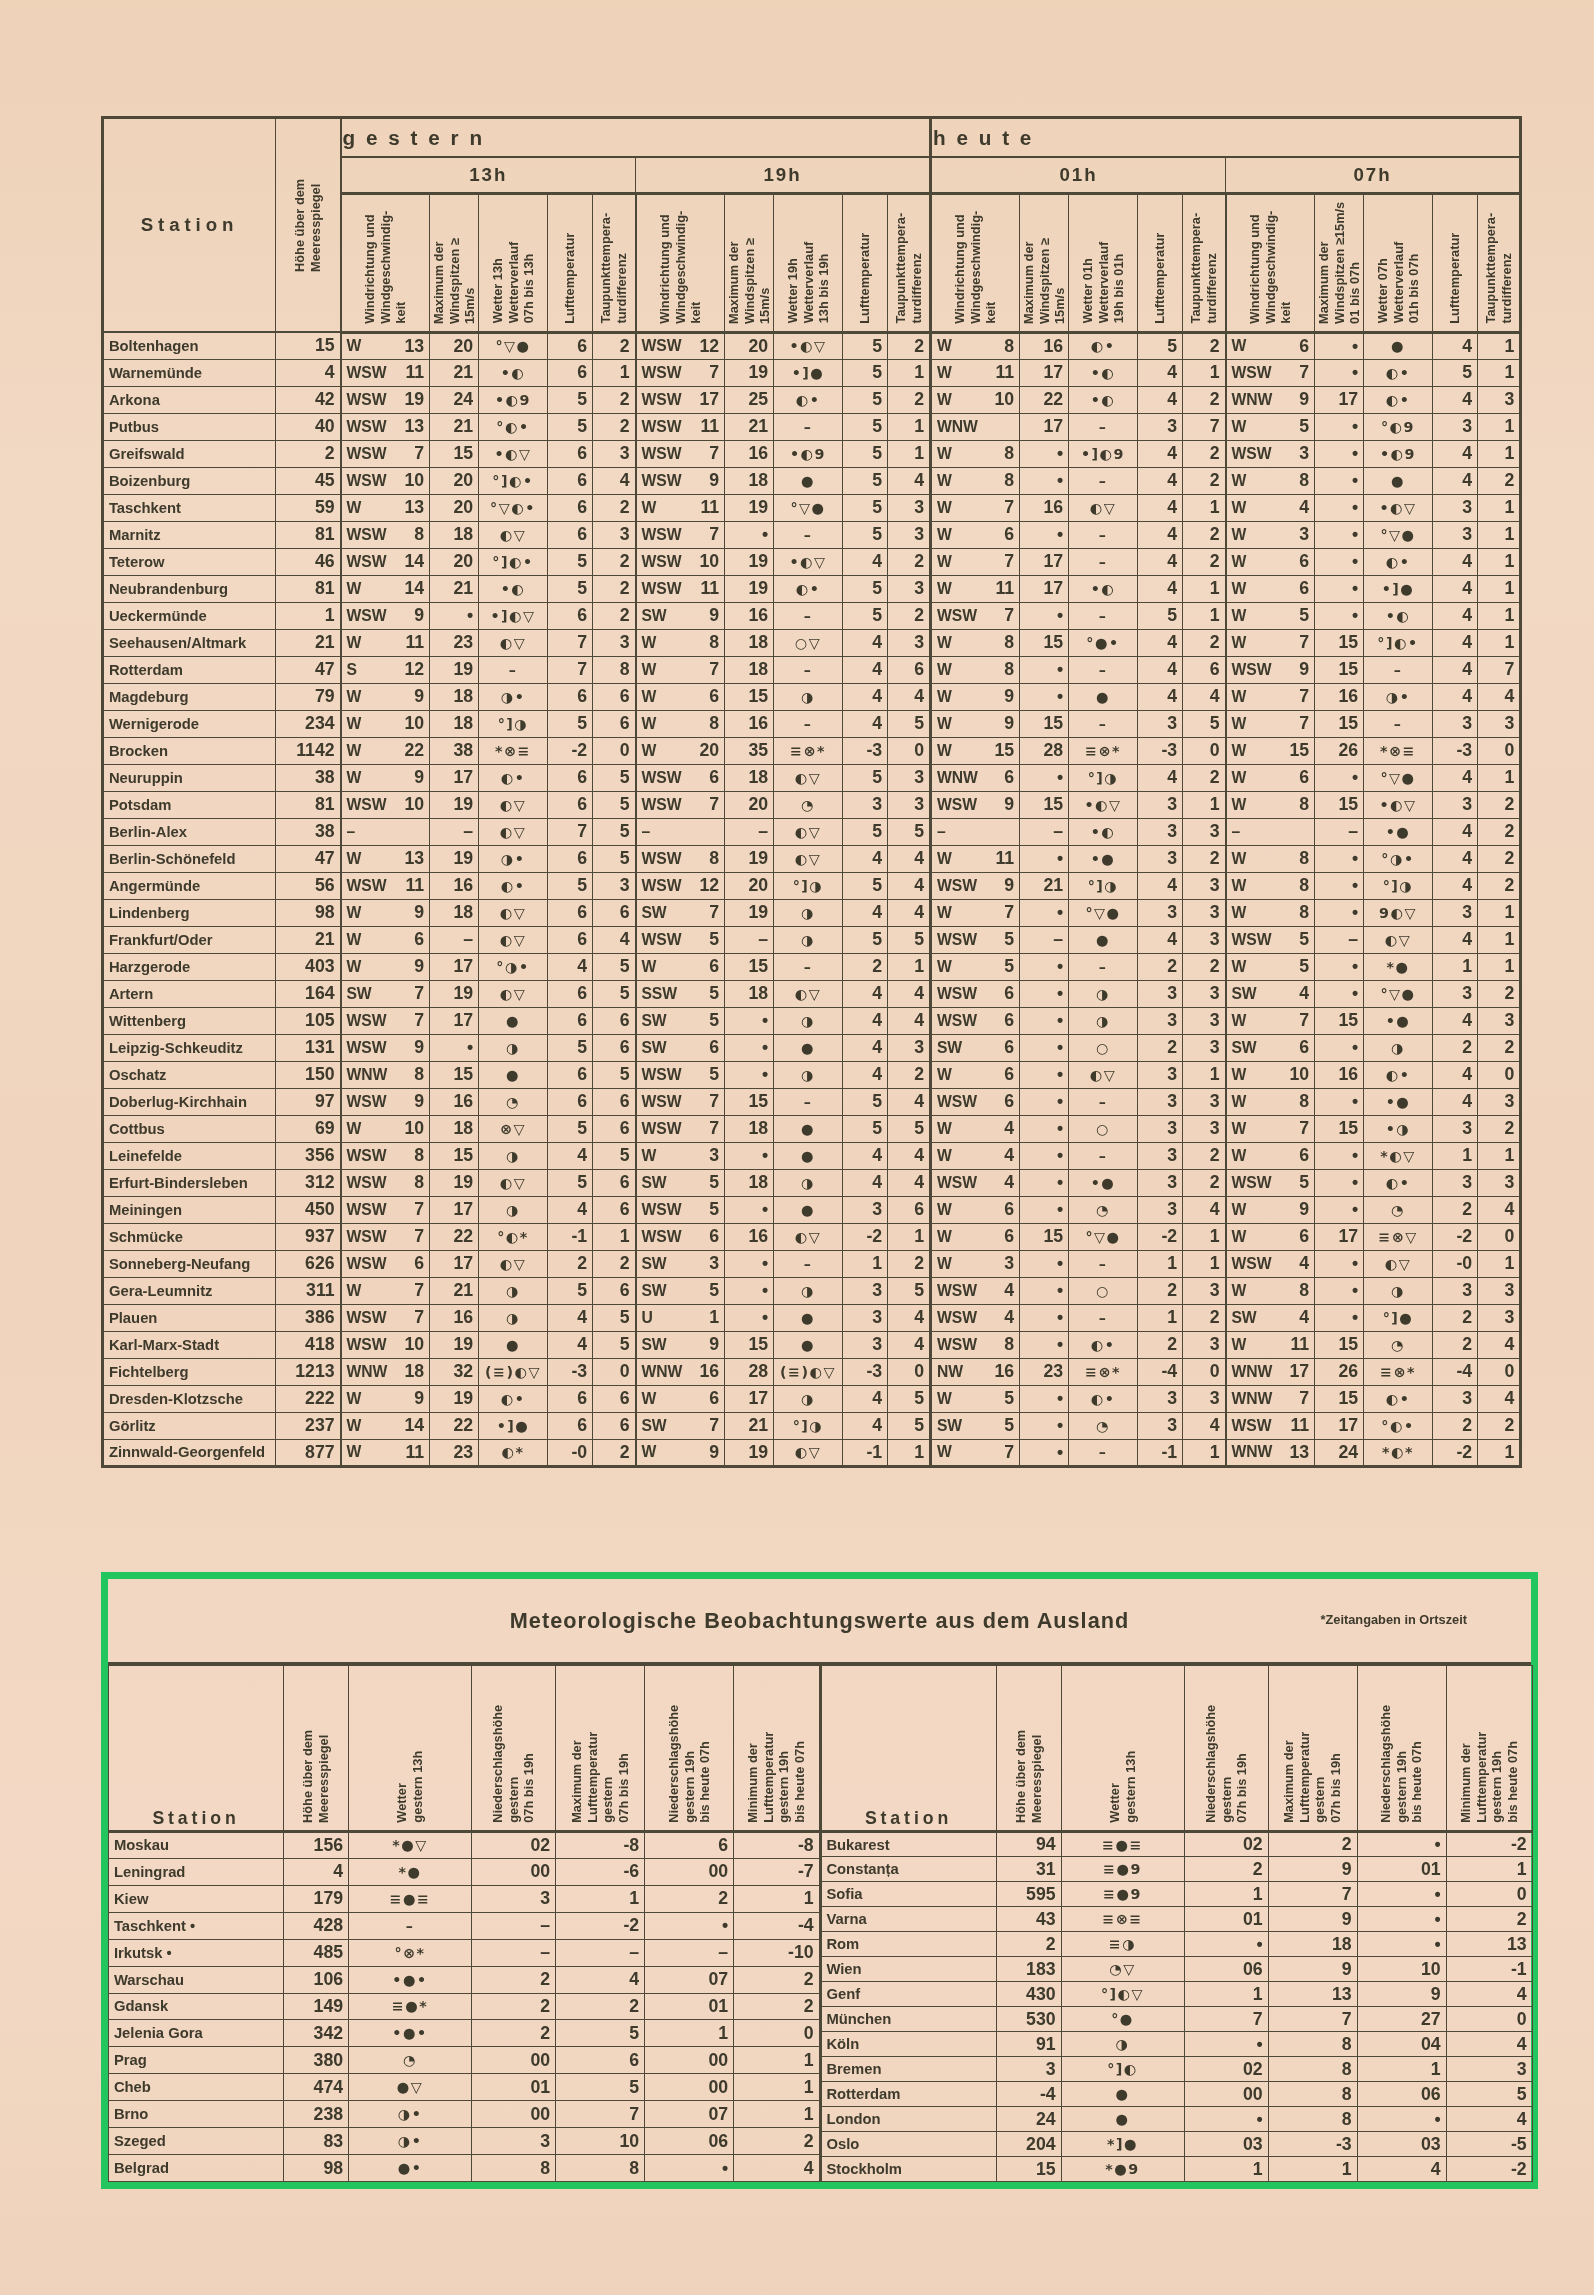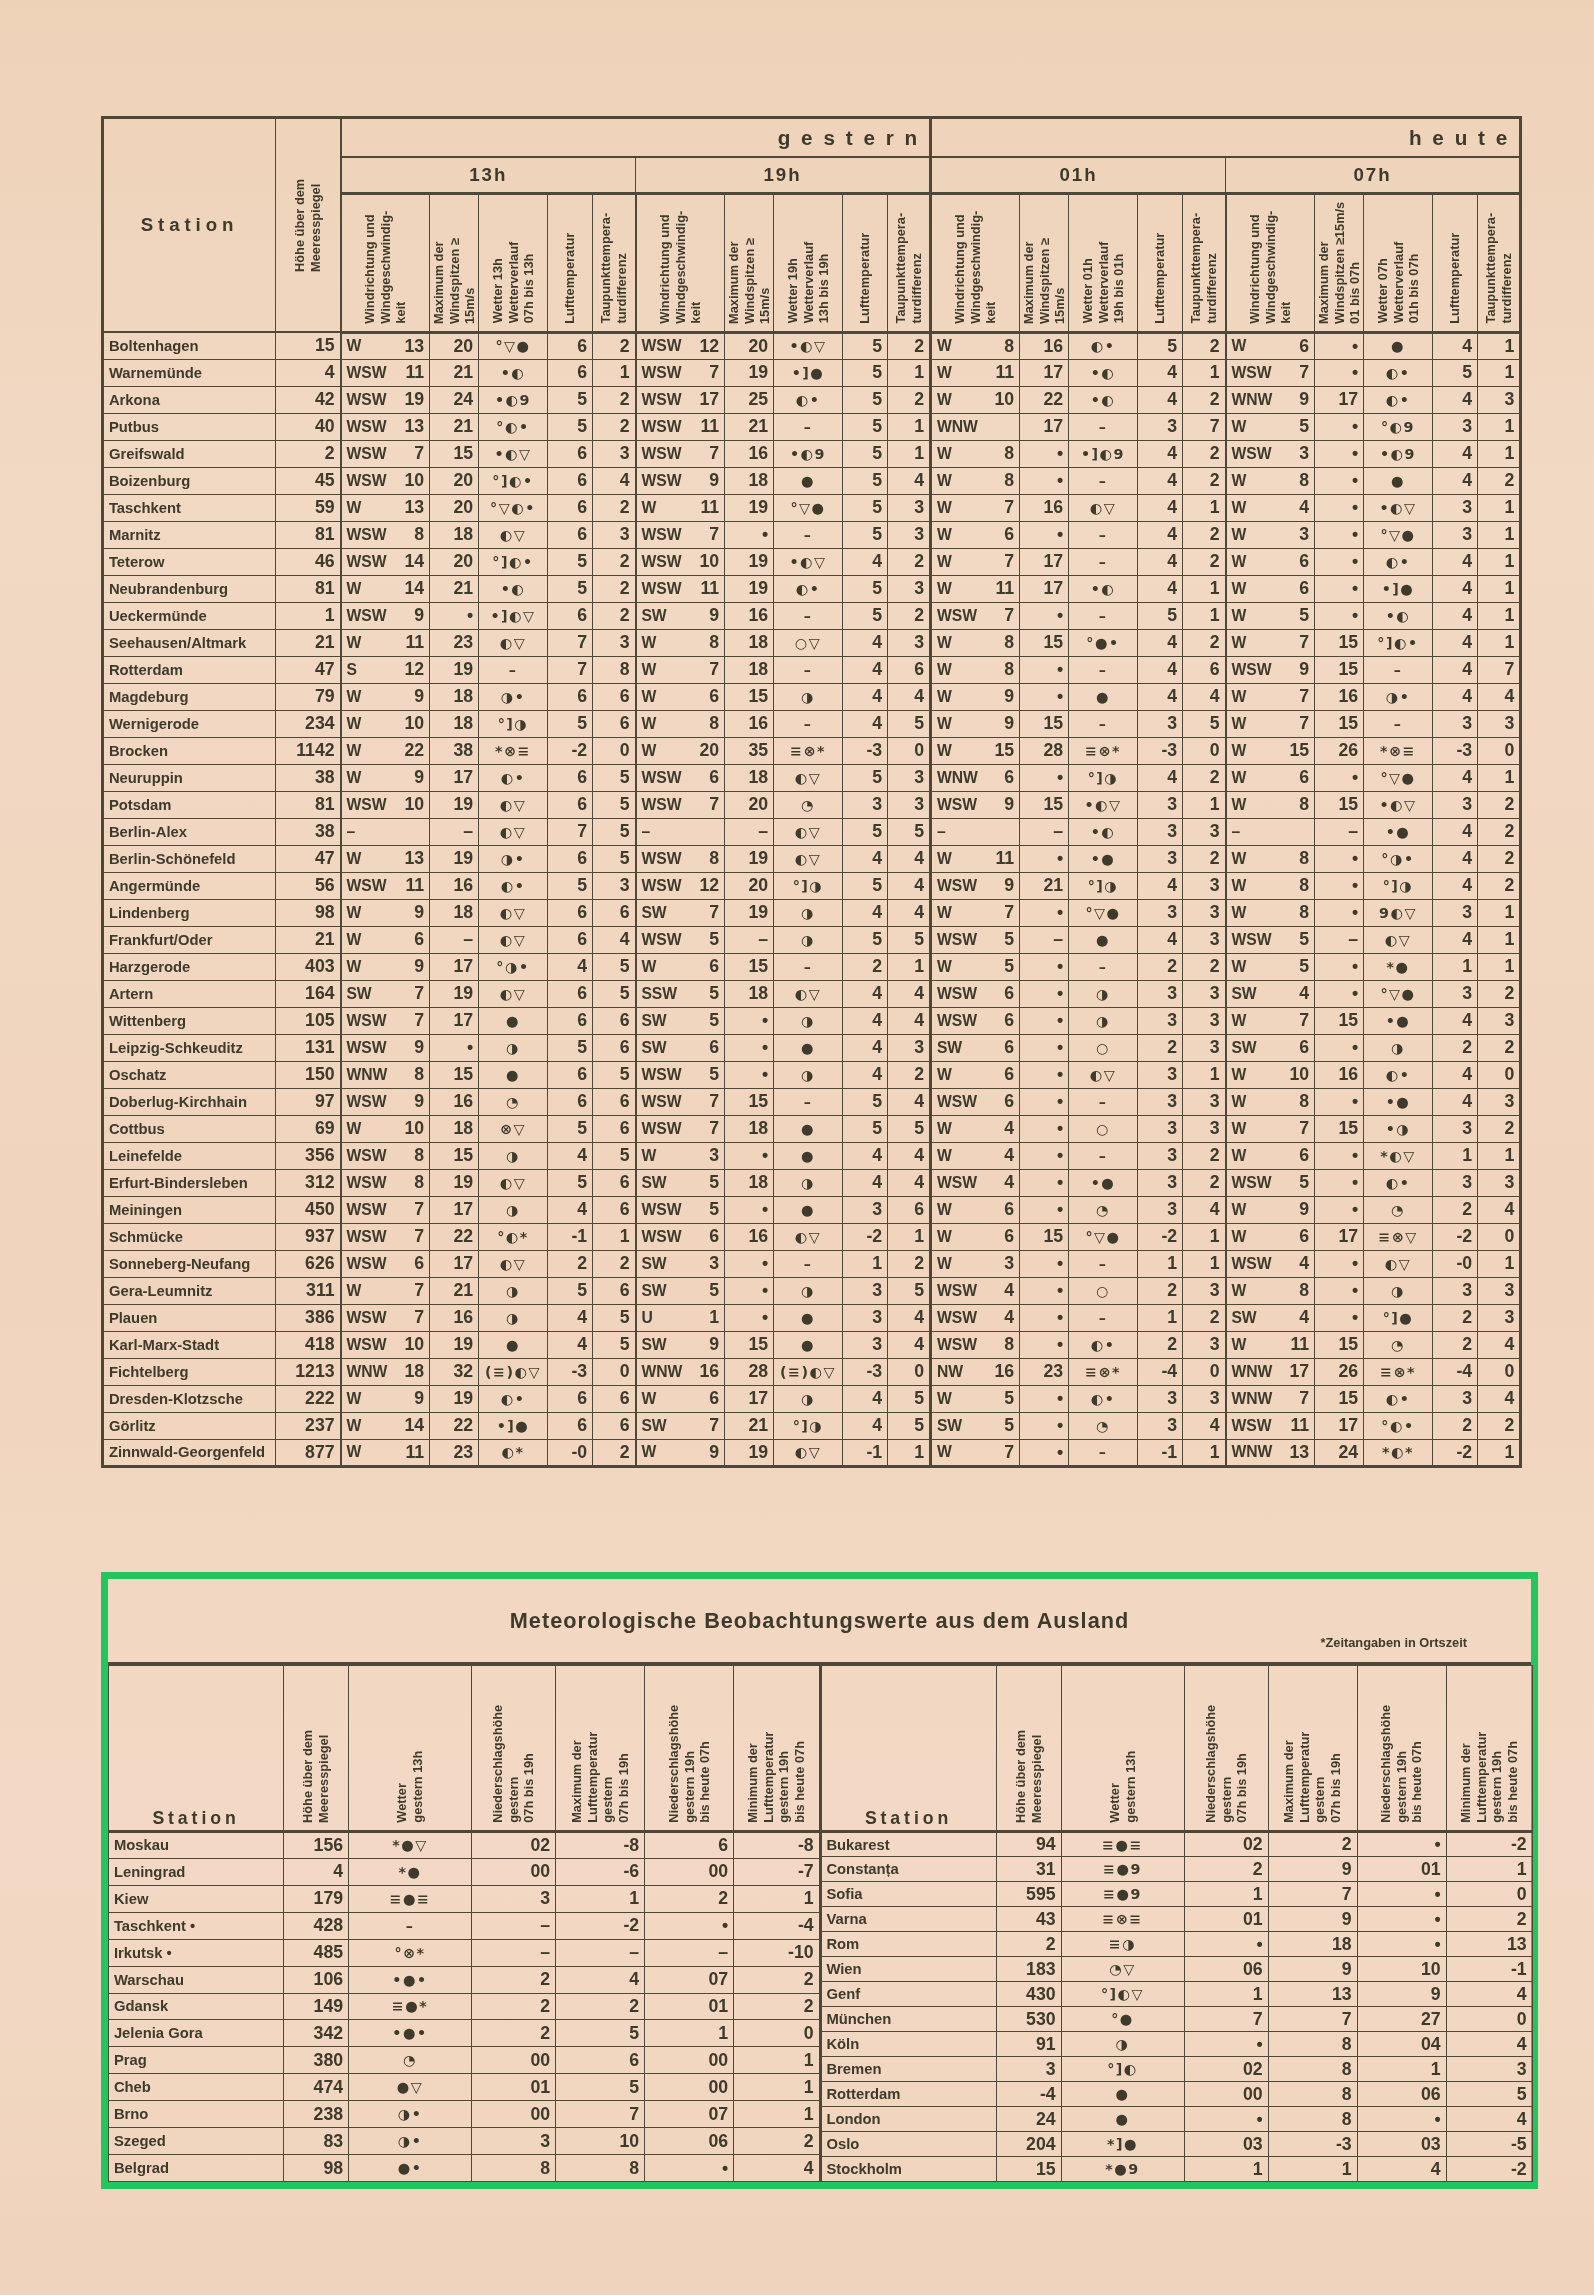--- a/index.html
+++ b/index.html
@@ -12,42 +12,42 @@
   }
   table{border-collapse:collapse;table-layout:fixed;}
   th,td{border:1.5px solid #4d4837;overflow:hidden;vertical-align:middle;}
 
   
   #top{position:absolute;left:101px;top:116px;width:1420px;border:3px solid #4d4837;}
   #top thead tr.band1 th{height:35px;border-bottom-width:2.5px;}
   #top thead tr.band2 th{height:31.5px;border-bottom-width:3px;}
   #top thead tr.band3 th{height:134px;border-bottom-width:3px;vertical-align:bottom;}
   #top tbody tr{height:27px;padding-left:38px;}
-  .day{font-size:20.7px;font-weight:bold;letter-spacing:10.8px;text-align:right;}
+  .day{font-size:20.7px;font-weight:bold;letter-spacing:10.8px;text-align:left;}
   .time{font-size:18.7px;font-weight:bold;text-align:center;letter-spacing:2px;}
   .station-h{font-size:18.7px;font-weight:bold;letter-spacing:4.9px;text-align:center;}
   .rot{
     writing-mode:vertical-rl;transform:rotate(180deg);
     white-space:pre-line;font-weight:bold;font-size:12.8px;line-height:1.22;
     text-align:left;margin:0 auto;padding:5.9px 0;max-height:100%;
   }
   td.st{font-size:14.8px;font-weight:bold;text-align:left;padding-left:4.9px;white-space:nowrap;}
   td.num{font-size:17.7px;font-weight:bold;text-align:right;padding-right:4.9px;white-space:nowrap;}
   td.sym{font-family:"DejaVu Sans",sans-serif;font-size:14.3px;font-weight:bold;text-align:center;letter-spacing:1.5px;white-space:nowrap;}
   .wind{display:flex;justify-content:space-between;align-items:center;padding:0 3.9px;font-weight:bold;}
   .wind .dir{font-size:15.7px;}
   .wind .spd{font-size:17.7px;}
   .gs{border-left-width:2.5px;}
   .db{border-left-width:3.4px;}
 
   
   #foreign{position:absolute;left:101px;top:1572px;width:1423px;border:7px solid #22c55e;background:transparent;}
   #ftitle{height:83px;display:flex;align-items:center;justify-content:center;position:relative;border-bottom:3px solid #4d4837;}
   #ftitle .t{font-size:21.7px;font-weight:bold;letter-spacing:1px;}
-  #ftitle .fn{position:absolute;right:64px;bottom:12px;font-size:12.8px;font-weight:bold;}
+  #ftitle .fn{position:absolute;right:64px;bottom:35px;font-size:12.8px;font-weight:bold;}
   #fwrap{display:flex;}
   .ftab{width:50%;}
   .ftab thead th{height:162px;border-bottom-width:3px;vertical-align:bottom;}
   .ftab tbody tr{height:25px;}
   #ft-left{border-right:2px solid #4d4837;}
   .ftab .station-h{font-size:17.7px;letter-spacing:3.9px;}
 </style>
 </head>
 <body>
 

